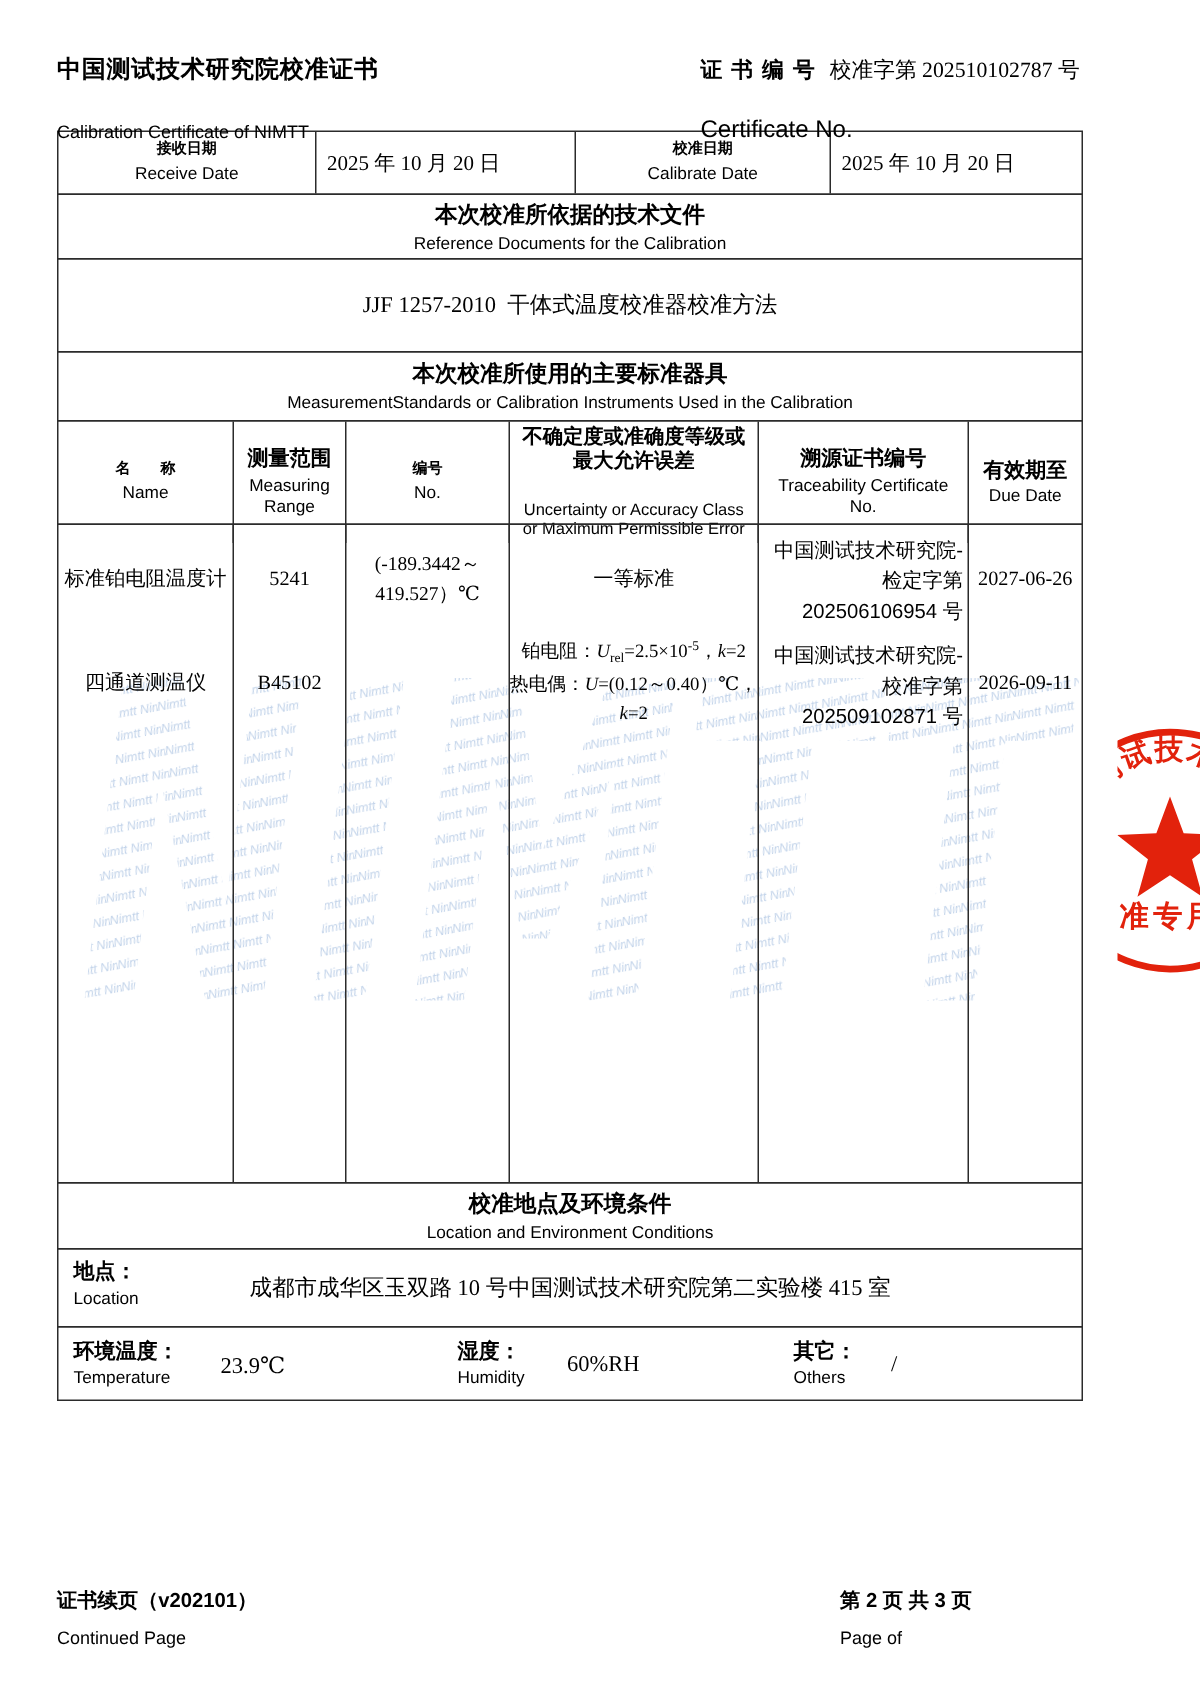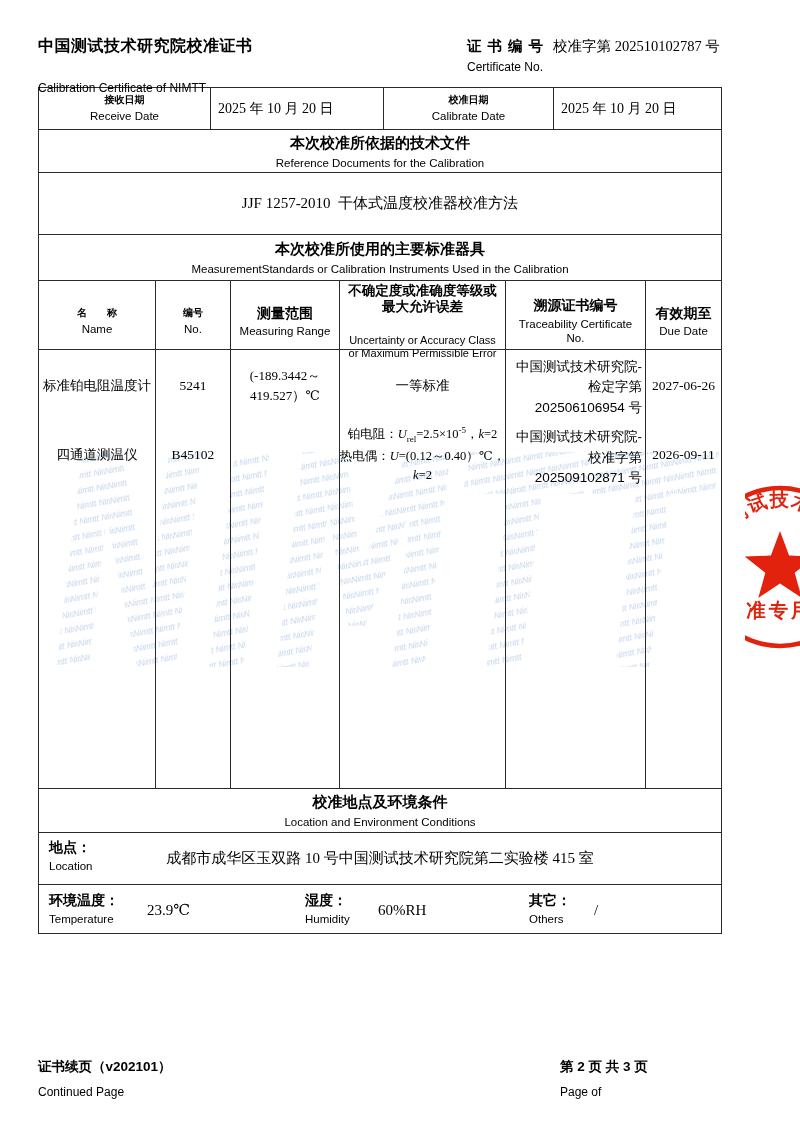--- a/index.html
+++ b/index.html
@@ -9,21 +9,21 @@
   }
   .serif{font-family:"Liberation Serif","DejaVu Serif",serif;}
   
   .hdr{position:absolute;left:38px;top:36px;width:684px;z-index:2;}
   .title-cn{font-size:16px;font-weight:bold;letter-spacing:.5px;}
   .title-en{font-size:12px;margin-top:24px;}
   .certno{position:absolute;left:429px;top:1px;width:300px;}
   .certno-line{display:flex;align-items:baseline;}
   .certno-label{font-size:14.5px;font-weight:bold;letter-spacing:1px;white-space:pre;}
   .certno-value{font-size:14.5px;margin-left:9px;white-space:pre;}
-  .certno-en{font-size:12px;margin-top:4px;}
+  .certno-en{font-size:16px;margin-top:22px;}
   
   .tbl{position:absolute;left:38px;top:88px;width:684px;z-index:1;}
   .box{border:1px solid #2b2b2b;margin-top:-1px;box-sizing:border-box;position:relative;background:transparent;}
   .grid{display:grid;}
   .cell{box-sizing:border-box;display:flex;flex-direction:column;align-items:center;justify-content:center;text-align:center;}
   .bl{border-left:1px solid #2b2b2b;}
   .lab-cn{font-size:10px;font-weight:bold;line-height:1.25;}
   .lab-en{font-size:11.5px;line-height:1.25;margin-top:2px;}
   .sec-cn{font-size:15px;font-weight:bold;text-align:center;}
   .sec-en{font-size:11.5px;text-align:center;margin-top:4px;}
@@ -129,26 +129,26 @@
       <div class="sec-cn">本次校准所使用的主要标准器具</div>
       <div class="sec-en">MeasurementStandards or Calibration Instruments Used in the Calibration</div>
     </div>
 
     <div class="box grid cols6 colhead">
       <div class="cell">
         <div class="lab-cn">名　　称</div>
         <div class="lab-en">Name</div>
       </div>
       <div class="cell bl">
+        <div class="lab-cn" style="font-size:14px">测量范围</div>
+        <div class="lab-en">Measuring Range</div>
+      </div>
+      <div class="cell bl">
         <div class="lab-cn">编号</div>
         <div class="lab-en">No.</div>
-      </div>
-      <div class="cell bl">
-        <div class="lab-cn" style="font-size:14px">测量范围</div>
-        <div class="lab-en">Measuring Range</div>
       </div>
       <div class="cell bl">
         <div class="cn2">不确定度或准确度等级或最大允许误差</div>
         <div class="en2">Uncertainty or Accuracy Class or Maximum Permissible Error</div>
       </div>
       <div class="cell bl">
         <div class="lab-cn" style="font-size:14px">溯源证书编号</div>
         <div class="lab-en">Traceability Certificate No.</div>
       </div>
       <div class="cell bl">

